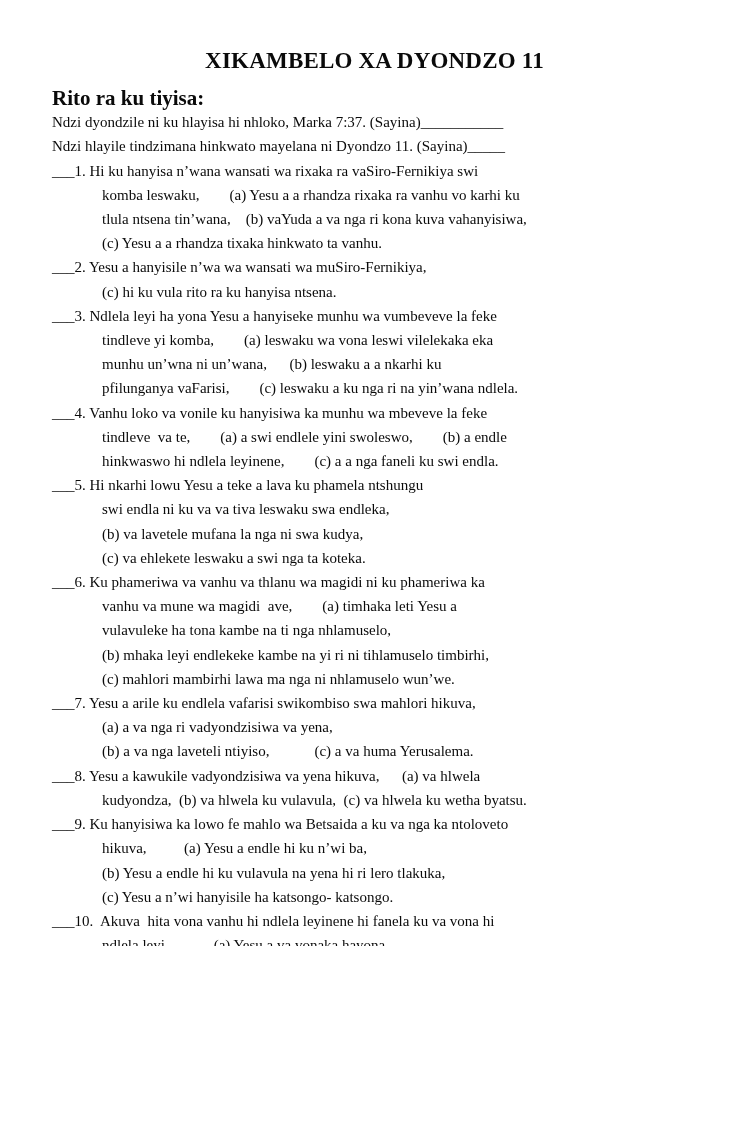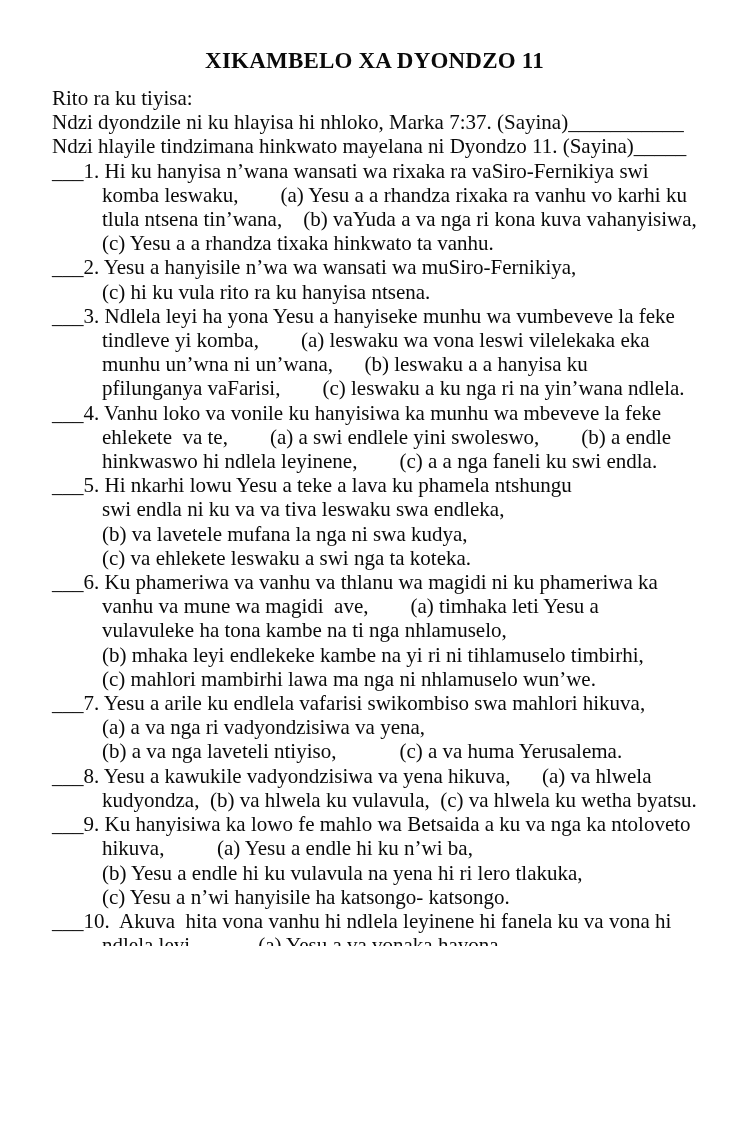--- a/index.html
+++ b/index.html
@@ -19,27 +19,27 @@
     font-weight: bold;
     font-size: 23px;
     line-height: 26px;
     letter-spacing: 0.2px;
     white-space: pre;
   }
   .doc-body {
     margin: 12px 20px 0 52px;
   }
   .doc-heading {
-    font-weight: normal;
+    font-weight: bold;
     font-size: 21px;
     line-height: 24.2px;
     white-space: pre;
   }
   .line {
-    font-size: 21px;
+    font-size: 15px;
     line-height: 24.2px;
     white-space: pre;
   }
   .line.cont {
     padding-left: 50px;
   }
   .page-number {
     position: absolute;
     left: 52px;
     top: 1013px;
@@ -72,27 +72,27 @@
 
         <div class="line">___2. Yesu a hanyisile n’wa wa wansati wa muSiro-Fernikiya,</div>
 
 
         <div class="line cont">(c) hi ku vula rito ra ku hanyisa ntsena.</div>
 
         <div class="line">___3. Ndlela leyi ha yona Yesu a hanyiseke munhu wa vumbeveve la feke</div>
 
         <div class="line cont">tindleve yi komba,        (a) leswaku wa vona leswi vilelekaka eka</div>
 
-        <div class="line cont">munhu un’wna ni un’wana,      (b) leswaku a a hanyisa ku</div>
+        <div class="line cont">munhu un’wna ni un’wana,      (b) leswaku a a nkarhi ku</div>
 
         <div class="line cont">pfilunganya vaFarisi,        (c) leswaku a ku nga ri na yin’wana ndlela.</div>
 
         <div class="line">___4. Vanhu loko va vonile ku hanyisiwa ka munhu wa mbeveve la feke</div>
 
-        <div class="line cont">ehlekete  va te,        (a) a swi endlele yini swoleswo,        (b) a endle</div>
+        <div class="line cont">tindleve  va te,        (a) a swi endlele yini swoleswo,        (b) a endle</div>
 
         <div class="line cont">hinkwaswo hi ndlela leyinene,        (c) a a nga faneli ku swi endla.</div>
 
         <div class="line">___5. Hi nkarhi lowu Yesu a teke a lava ku phamela ntshungu</div>
 
 
         <div class="line cont">swi endla ni ku va va tiva leswaku swa endleka,</div>
 
         <div class="line cont">(b) va lavetele mufana la nga ni swa kudya,</div>
 

